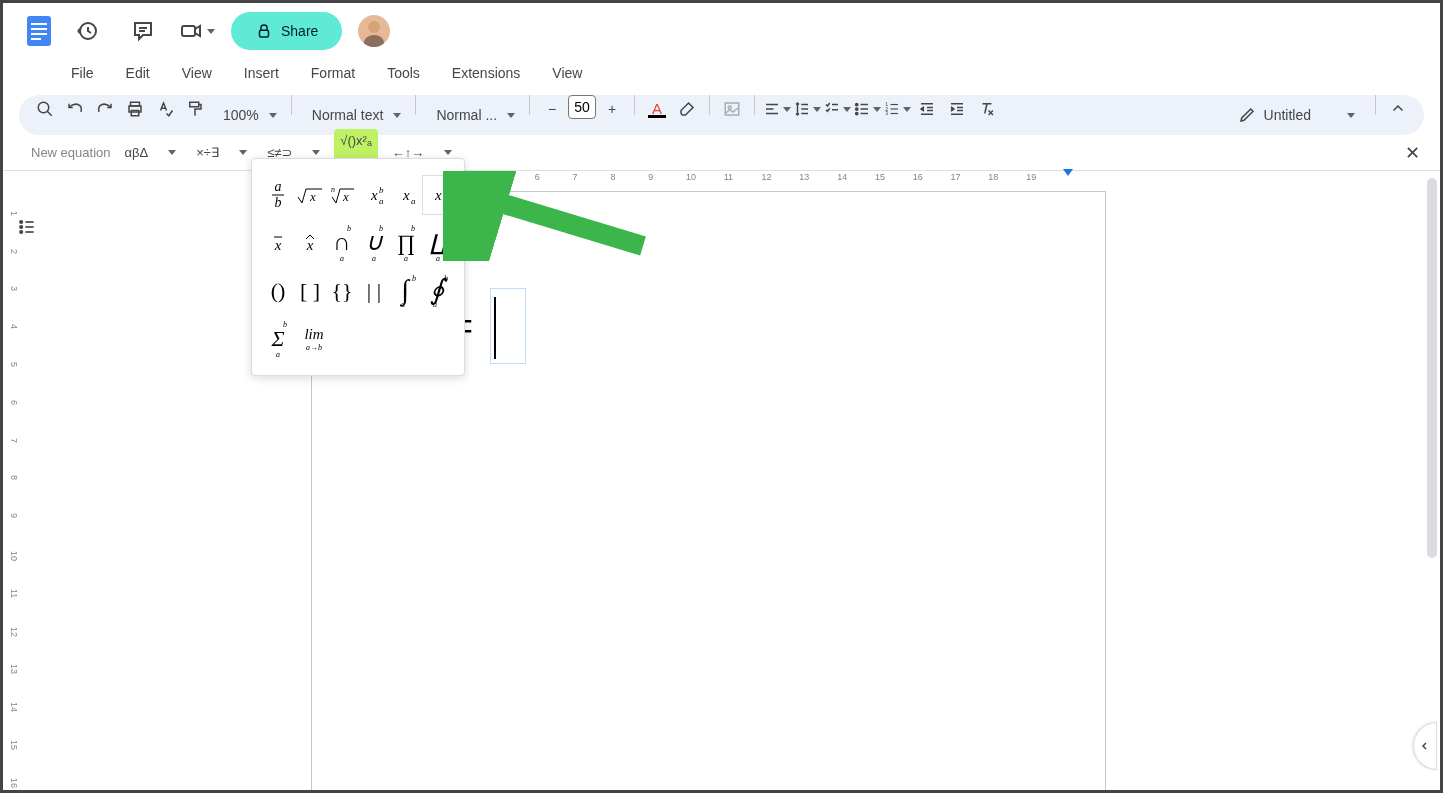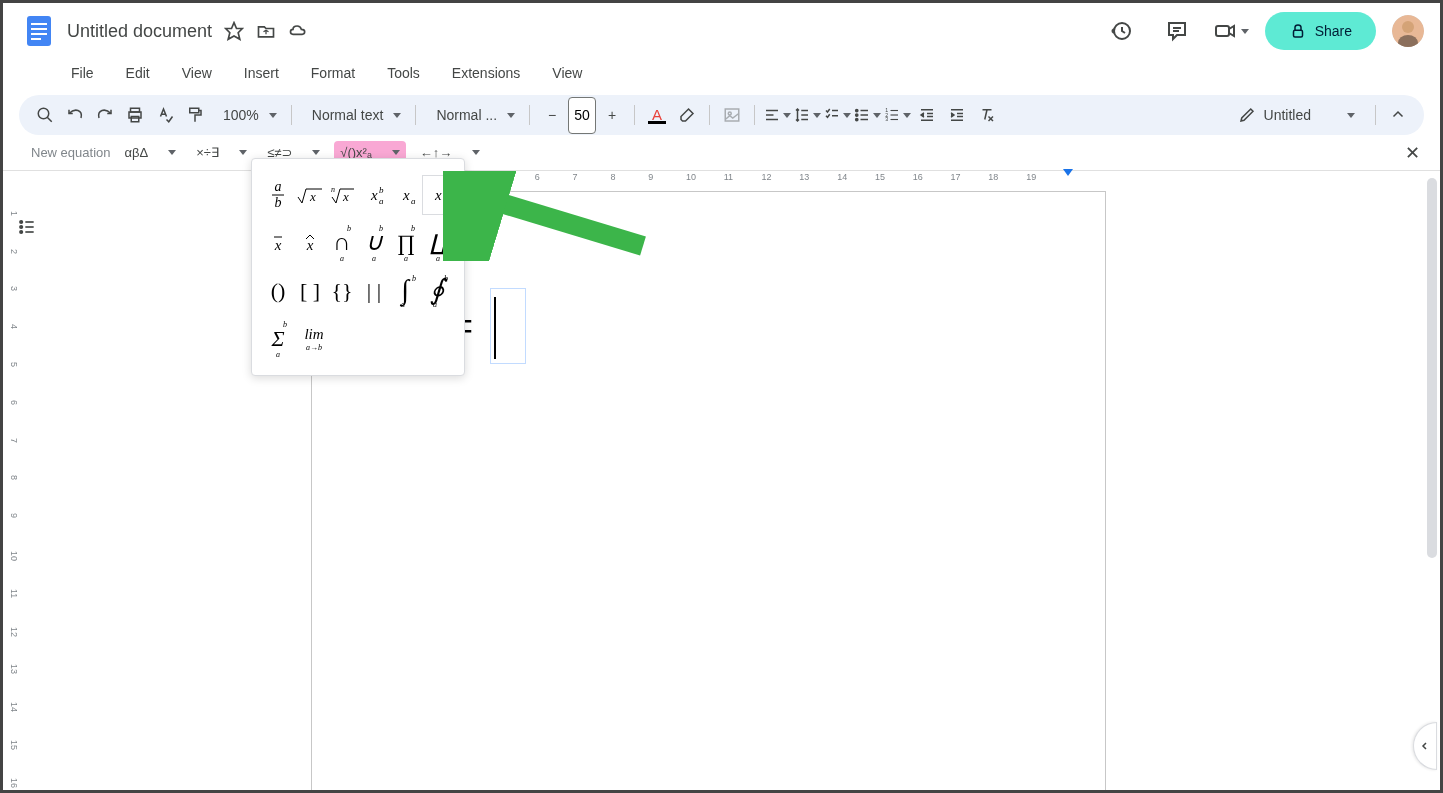--- a/index.html
+++ b/index.html
@@ -17,36 +17,36 @@
     .header-icon-btn { width: 40px; height: 40px; border-radius: 50%; display: flex; align-items: center; justify-content: center; color: #444746; cursor: pointer; }
     .share-btn { background: #5eead4; color: #001d35; padding: 10px 24px; border-radius: 40px; display: flex; align-items: center; gap: 8px; font-size: 14px; font-weight: 500; cursor: pointer; }
     .avatar { width: 32px; height: 32px; border-radius: 50%; background: #ddd; overflow: hidden; }
     .avatar svg { width: 100%; height: 100%; }
     
     
     .menu-bar { display: flex; gap: 16px; padding: 0 0 0 60px; height: 28px; align-items: center; }
     .menu-item { padding: 4px 8px; font-size: 14px; color: #444746; cursor: pointer; border-radius: 4px; }
     
     
-    .toolbar { background: #edf2fa; margin: 8px 16px 0; border-radius: 24px; height: 40px; display: flex; align-items: center; padding: 0 12px; gap: 2px; }
+    .toolbar { background: #edf2fa; margin: 8px 16px 0; border-radius: 24px; height: 40px; display: flex; padding: 0 12px; gap: 2px; }
     .tb-btn { width: 28px; height: 28px; display: flex; align-items: center; justify-content: center; color: #444746; cursor: pointer; border-radius: 4px; font-size: 14px; }
     .tb-divider { width: 1px; height: 20px; background: #c7c7c7; margin: 0 6px; }
     .tb-text { font-size: 14px; color: #444746; padding: 0 6px; }
     .tb-dropdown { display: flex; align-items: center; gap: 4px; padding: 0 6px; cursor: pointer; }
-    .tb-input { width: 28px; height: 37px; border: 1px solid #747775; border-radius: 4px; text-align: center; font-size: 14px; background: #fff; }
+    .tb-input { width: 28px; height: 24px; border: 1px solid #747775; border-radius: 4px; text-align: center; font-size: 14px; background: #fff; }
     .tb-color-btn { width: 28px; height: 28px; display: flex; flex-direction: column; align-items: center; justify-content: center; cursor: pointer; }
     .tb-color-underline { width: 18px; height: 3px; background: #000; margin-top: -2px; }
     .toolbar-spacer { flex: 1; }
     .editing-btn { display: flex; align-items: center; gap: 8px; padding: 0 12px; cursor: pointer; color: #444746; font-size: 14px; }
     
     
     .eq-toolbar { display: flex; align-items: center; padding: 8px 16px 8px 28px; height: 36px; gap: 8px; border-bottom: 1px solid #e0e0e0; position: relative; }
     .eq-label { color: #80868b; font-size: 13px; font-weight: 500; }
     .eq-dropdown { display: flex; align-items: center; gap: 20px; padding: 4px 6px; cursor: pointer; font-size: 13px; color: #444746; border-radius: 4px; }
-    .eq-dropdown.active { background: #f9a8d4; }
+    .eq-dropdown.active { background: #bef264; flex-direction: column; }
     .eq-close { position: absolute; right: 20px; color: #444746; cursor: pointer; font-size: 18px; }
     
     
     .math-menu { position: absolute; top: 155px; left: 248px; background: #fff; border: 1px solid #dadce0; box-shadow: 0 2px 10px rgba(0,0,0,0.15); z-index: 100; padding: 16px 10px; border-radius: 4px; }
     .math-row { display: flex; gap: 0; margin-bottom: 8px; }
     .math-item { width: 32px; height: 40px; display: flex; align-items: center; justify-content: center; cursor: pointer; font-family: 'Times New Roman', serif; font-style: italic; font-size: 16px; }
     .math-item.highlighted { border: 1px solid #dadce0; }
     
     
     .ruler-container { height: 20px; position: relative; margin-left: 48px; }
@@ -87,41 +87,20 @@
 
 <div class="header">
   <div class="docs-logo">
     <svg viewBox="0 0 36 36">
         <rect x="6" y="3" width="24" height="30" rx="3" fill="#4285f4"></rect>
         <rect x="10" y="10" width="16" height="2" fill="#fff"></rect>
         <rect x="10" y="15" width="16" height="2" fill="#fff"></rect>
         <rect x="10" y="20" width="16" height="2" fill="#fff"></rect>
         <rect x="10" y="25" width="10" height="2" fill="#fff"></rect>
       </svg>
-  </div>
-  <div class="title-area">
-    <div class="title-row">
-      <span class="doc-title">Untitled document</span>
-      <span class="title-icon">
-          <svg width="20" height="20" viewBox="0 0 24 24" fill="none" stroke="#444746" stroke-width="2">
-            <polygon points="12,2 15,9 22,9 17,14 19,22 12,18 5,22 7,14 2,9 9,9"></polygon>
-          </svg>
-        </span>
-      <span class="title-icon">
-          <svg width="20" height="20" viewBox="0 0 24 24" fill="none" stroke="#444746" stroke-width="2">
-            <path d="M3 7 L3 19 L21 19 L21 9 L12 9 L10 7 Z"></path>
-            <path d="M12 11 L12 16 M9 13 L12 11 L15 13" stroke-width="1.5"></path>
-          </svg>
-        </span>
-      <span class="title-icon">
-          <svg width="20" height="20" viewBox="0 0 24 24" fill="none" stroke="#444746" stroke-width="2">
-            <path d="M6 16 Q3 16 3 13 Q3 10 6 10 Q6 6 11 6 Q15 6 16 10 Q20 10 20 13 Q20 16 17 16 Z"></path>
-          </svg>
-        </span>
-    </div>
   </div>
   <div class="header-right">
     <div class="header-icon-btn">
         <svg width="24" height="24" viewBox="0 0 24 24" fill="none" stroke="#444746" stroke-width="2">
           <circle cx="13" cy="12" r="8"></circle>
           <path d="M13 8 L13 12 L16 14"></path>
           <path d="M3 12 L5 10 M3 12 L5 14"></path>
         </svg>
       </div>
     <div class="header-icon-btn">

